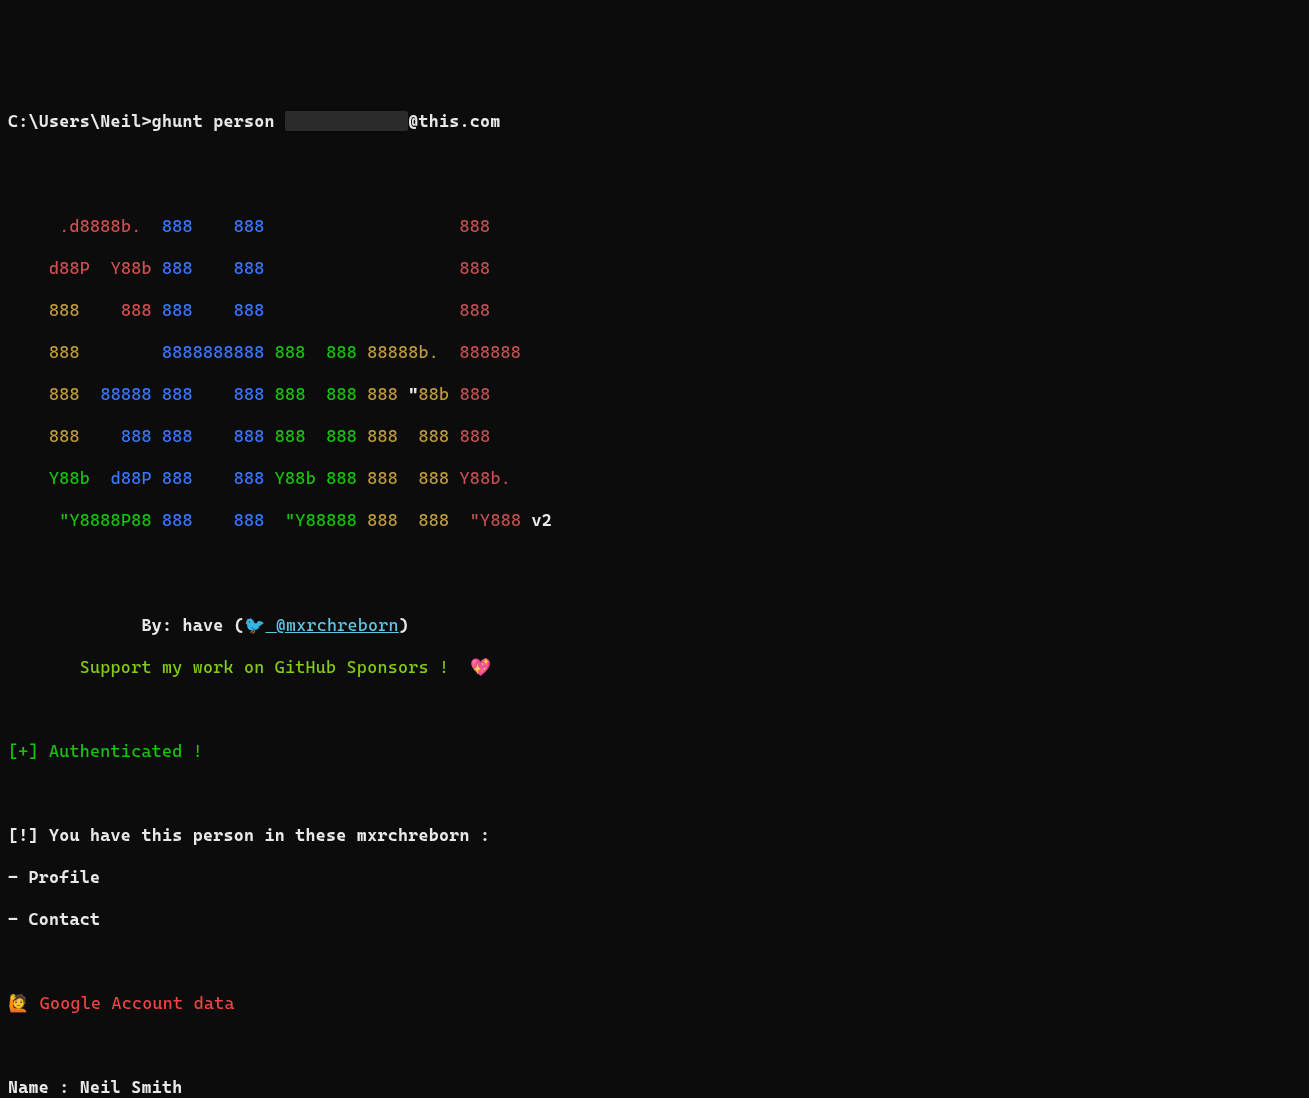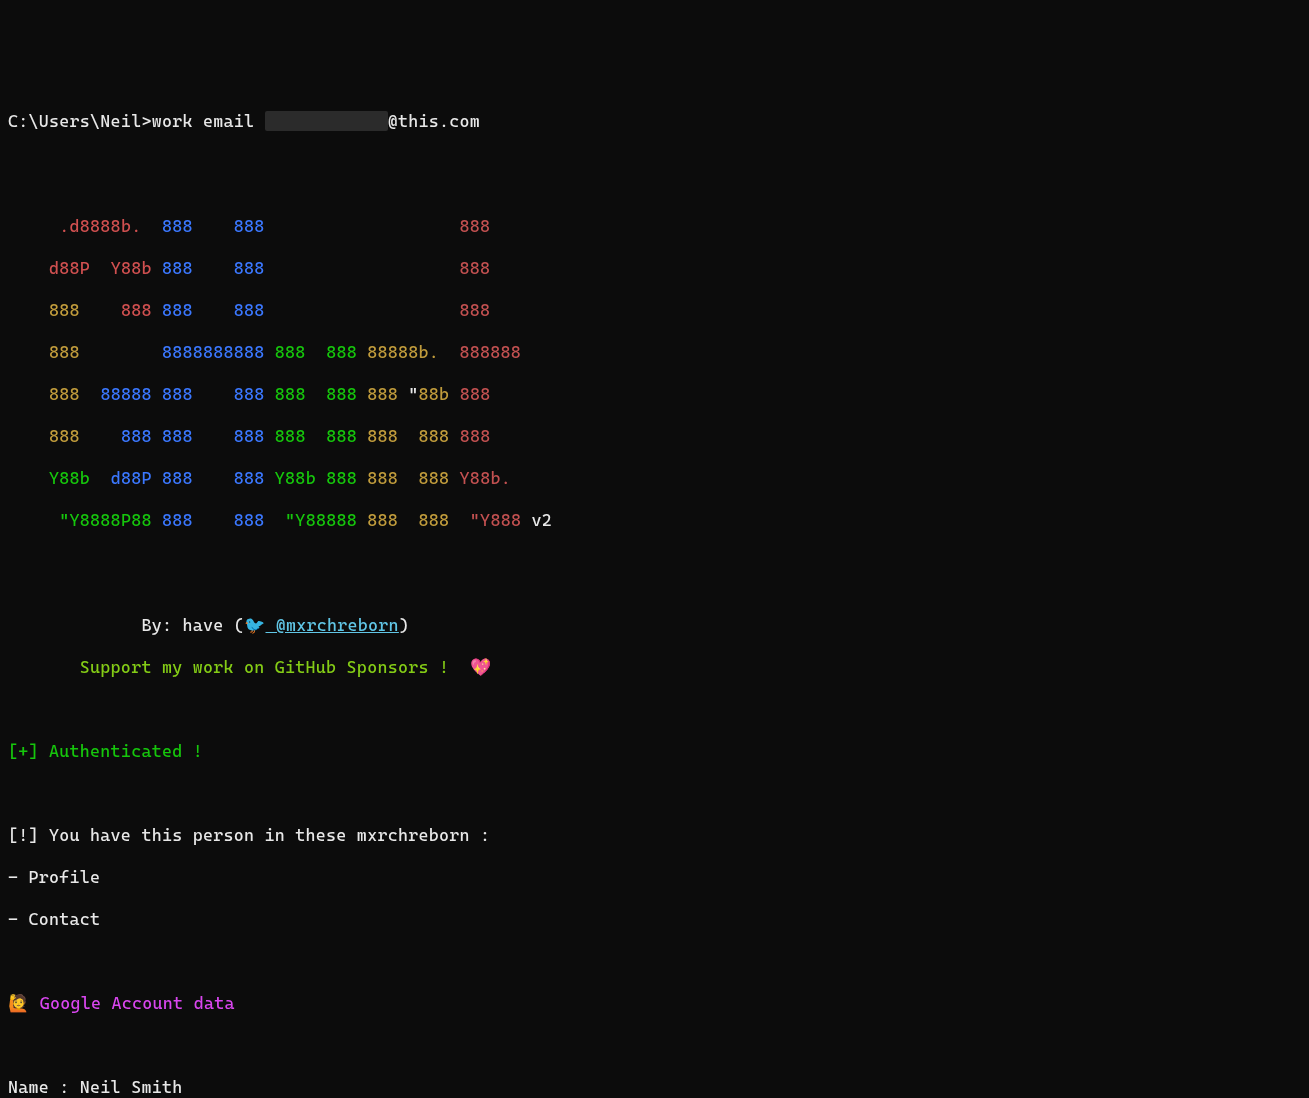--- a/index.html
+++ b/index.html
@@ -8,40 +8,40 @@
       color: #cccccc;
       font-family: 'Cascadia Code', 'Consolas', 'Courier New', monospace;
       font-size: 17px;
       line-height: 21px;
       padding: 6px 8px;
       white-space: pre;
       letter-spacing: 0.3px;
     }
     .row { display: block; }
     .sp { display: inline; }
-    .white    { color: #e8e8e8; }
+    .white    { color: #e8e8e8; font-weight: bold; }
     .red      { color: #d05050; margin-top: 17px; }
     .blue     { color: #3b78ff; }
     .green    { color: #16c60c; }
     .yelloworange { color: #c19c3c; }
     .pink     { color: #84cc16; }
     .cyan     { color: #61c6e6; }
     .underline { text-decoration: underline; margin-top: 16px; }
     .darkred  { color: #c35151; }
-    .sectionblue { color: #d946ef; }
+    .sectionblue { color: #ef4444; }
     .emoji { font-family: 'Segoe UI Emoji','Apple Color Emoji','Noto Color Emoji',sans-serif; }
     .redacted { background:#2b2b2b; color:transparent; border-radius:2px; }
   </style>
 </head>
 <body>
 
 
 
 
-<div class="row"><span class="sp white">C:\Users\Neil&gt;</span><span class="sp white">work email </span><span class="sp redacted">████████████</span><span class="sp white">@this.com</span></div>
+<div class="row"><span class="sp white">C:\Users\Neil&gt;</span><span class="sp white">ghunt person </span><span class="sp redacted">████████████</span><span class="sp white">@this.com</span></div>
 <div class="row"> </div>
 
 <div class="row"><span class="sp">     </span><span class="sp red">.d8888b.</span><span class="sp">  </span><span class="sp blue">888</span><span class="sp">    </span><span class="sp blue">888</span><span class="sp">                   </span><span class="sp darkred">888</span></div>
 <div class="row"><span class="sp">    </span><span class="sp red">d88P</span><span class="sp">  </span><span class="sp red">Y88b</span><span class="sp"> </span><span class="sp blue">888</span><span class="sp">    </span><span class="sp blue">888</span><span class="sp">                   </span><span class="sp darkred">888</span></div>
 <div class="row"><span class="sp">    </span><span class="sp yelloworange">888</span><span class="sp">    </span><span class="sp red">888</span><span class="sp"> </span><span class="sp blue">888</span><span class="sp">    </span><span class="sp blue">888</span><span class="sp">                   </span><span class="sp darkred">888</span></div>
 <div class="row"><span class="sp">    </span><span class="sp yelloworange">888</span><span class="sp">        </span><span class="sp blue">8888888888</span><span class="sp"> </span><span class="sp green">888</span><span class="sp">  </span><span class="sp green">888</span><span class="sp"> </span><span class="sp yelloworange">88888b.</span><span class="sp">  </span><span class="sp darkred">888888</span></div>
 <div class="row"><span class="sp">    </span><span class="sp yelloworange">888</span><span class="sp">  </span><span class="sp blue">88888</span><span class="sp"> </span><span class="sp blue">888</span><span class="sp">    </span><span class="sp blue">888</span><span class="sp"> </span><span class="sp green">888</span><span class="sp">  </span><span class="sp green">888</span><span class="sp"> </span><span class="sp yelloworange">888</span><span class="sp white"> "</span><span class="sp yelloworange">88b</span><span class="sp"> </span><span class="sp darkred">888</span></div>
 <div class="row"><span class="sp">    </span><span class="sp yelloworange">888</span><span class="sp">    </span><span class="sp blue">888</span><span class="sp"> </span><span class="sp blue">888</span><span class="sp">    </span><span class="sp blue">888</span><span class="sp"> </span><span class="sp green">888</span><span class="sp">  </span><span class="sp green">888</span><span class="sp"> </span><span class="sp yelloworange">888</span><span class="sp">  </span><span class="sp yelloworange">888</span><span class="sp"> </span><span class="sp darkred">888</span></div>
 <div class="row"><span class="sp">    </span><span class="sp green">Y88b</span><span class="sp">  </span><span class="sp blue">d88P</span><span class="sp"> </span><span class="sp blue">888</span><span class="sp">    </span><span class="sp blue">888</span><span class="sp"> </span><span class="sp green">Y88b</span><span class="sp"> </span><span class="sp green">888</span><span class="sp"> </span><span class="sp yelloworange">888</span><span class="sp">  </span><span class="sp yelloworange">888</span><span class="sp"> </span><span class="sp darkred">Y88b.</span></div>
 <div class="row"><span class="sp">     </span><span class="sp green">"Y8888P88</span><span class="sp"> </span><span class="sp blue">888</span><span class="sp">    </span><span class="sp blue">888</span><span class="sp">  </span><span class="sp green">"Y88888</span><span class="sp"> </span><span class="sp yelloworange">888</span><span class="sp">  </span><span class="sp yelloworange">888</span><span class="sp">  </span><span class="sp darkred">"Y888</span><span class="sp white"> v2</span></div>

